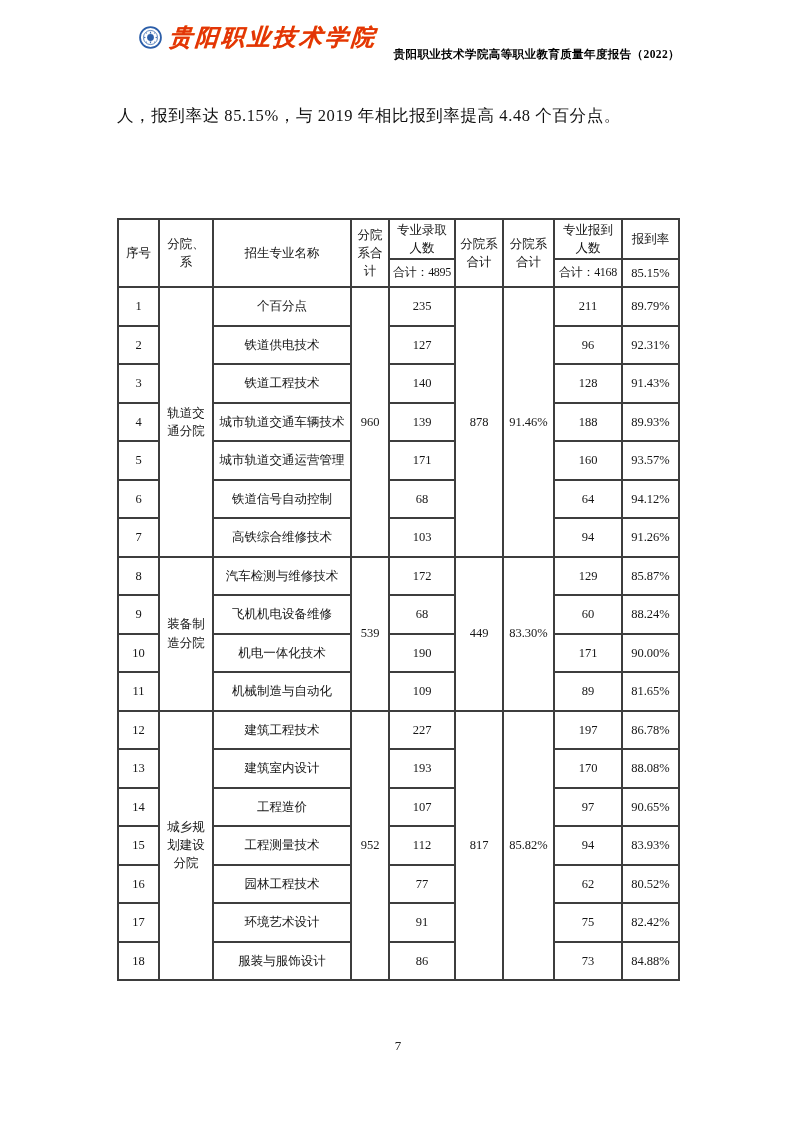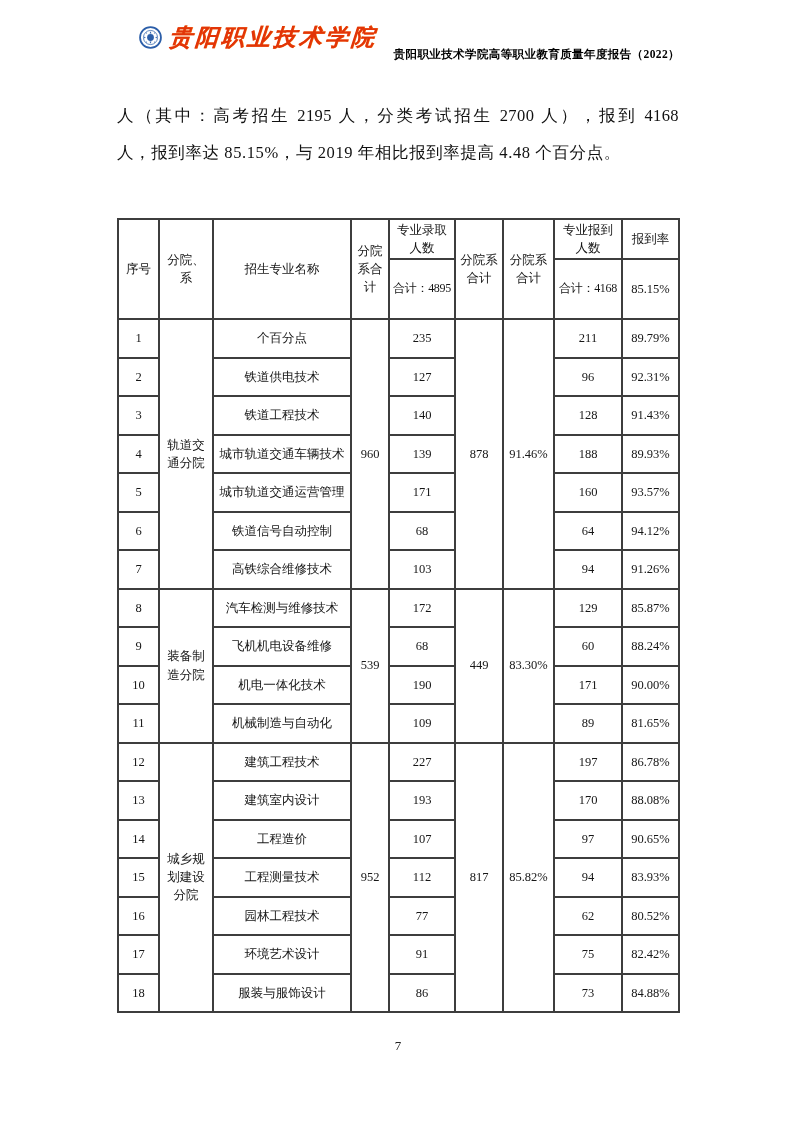--- a/index.html
+++ b/index.html
@@ -56,21 +56,21 @@
   }
   table.stats th, table.stats td {
     border: 2px solid #3d3d3d;
     text-align: center; vertical-align: middle;
     font-weight: normal;
     padding: 0 2px;
     line-height: 1.45;
     overflow: hidden;
   }
   tr.h-top th { height: 40px; }
-  tr.h-bot th { height: 60px; margin-left: 12px; }
+  tr.h-bot th { height: 28px; margin-left: 12px; }
   tr.drow { height: 38.5px; }
   th.pad-wrap { padding: 0 7px; }      
   td.division { padding: 0 8px; }      
   th.tight { padding: 0; font-size: 12px; letter-spacing: -0.3px; white-space: nowrap; }
   .num { font-family: "Liberation Serif", "DejaVu Serif", serif; }
 
   
   .page-num {
     position: absolute; left: 117px; top: 1038px; width: 562px;
     text-align: center; font-size: 13px; color: #222;
@@ -93,21 +93,20 @@
       <circle cx="14.5" cy="13.5" r="1" fill="#2b5ea9"></circle>
       <circle cx="29.5" cy="13.5" r="1" fill="#2b5ea9"></circle>
       <circle cx="14.5" cy="30.5" r="1" fill="#2b5ea9"></circle>
       <circle cx="29.5" cy="30.5" r="1" fill="#2b5ea9"></circle>
     </svg>
     <span class="logo-text">贵阳职业技术学院</span>
   </div>
   <div class="hdr-title">贵阳职业技术学院高等职业教育质量年度报告（2022）</div>
 
   <div class="para">
-    <div class="p-line1">人（其中：高考招生 2195 人，分类考试招生 2700 人），报到 4168</div>
     <div class="p-line2">人，报到率达 85.15%，与 2019 年相比报到率提高 4.48 个百分点。</div>
   </div>
 
 
   <div class="tbl-wrap">
     <table class="stats">
       <colgroup>
         <col style="width:41px">
           <col style="width:54px">
           <col style="width:138px">

